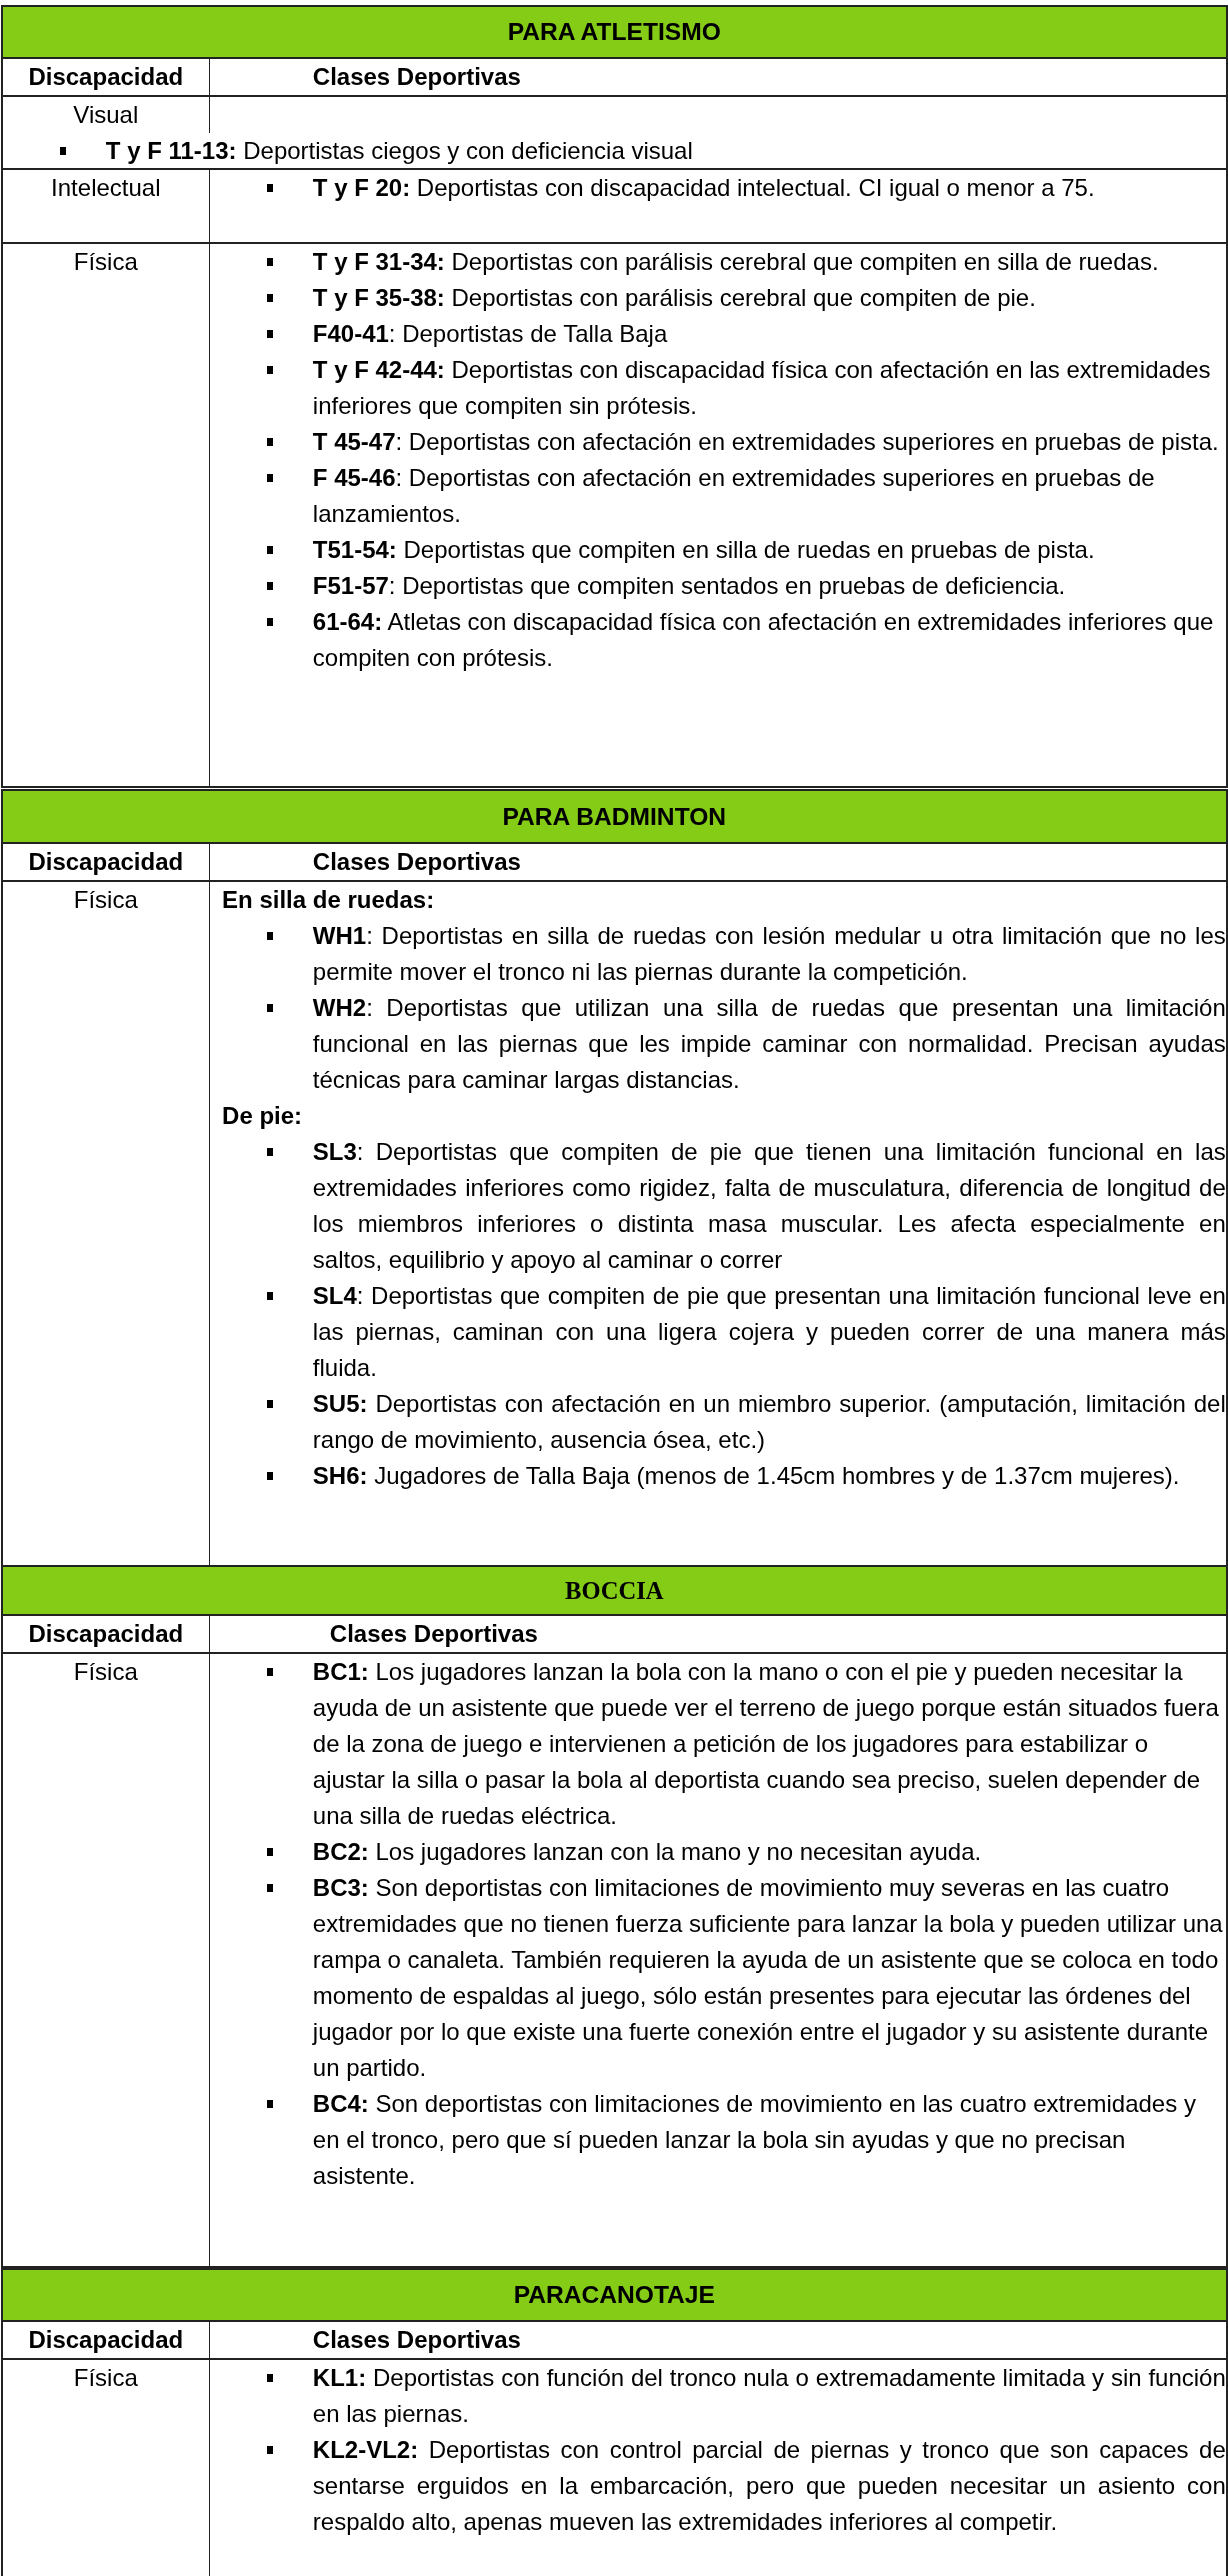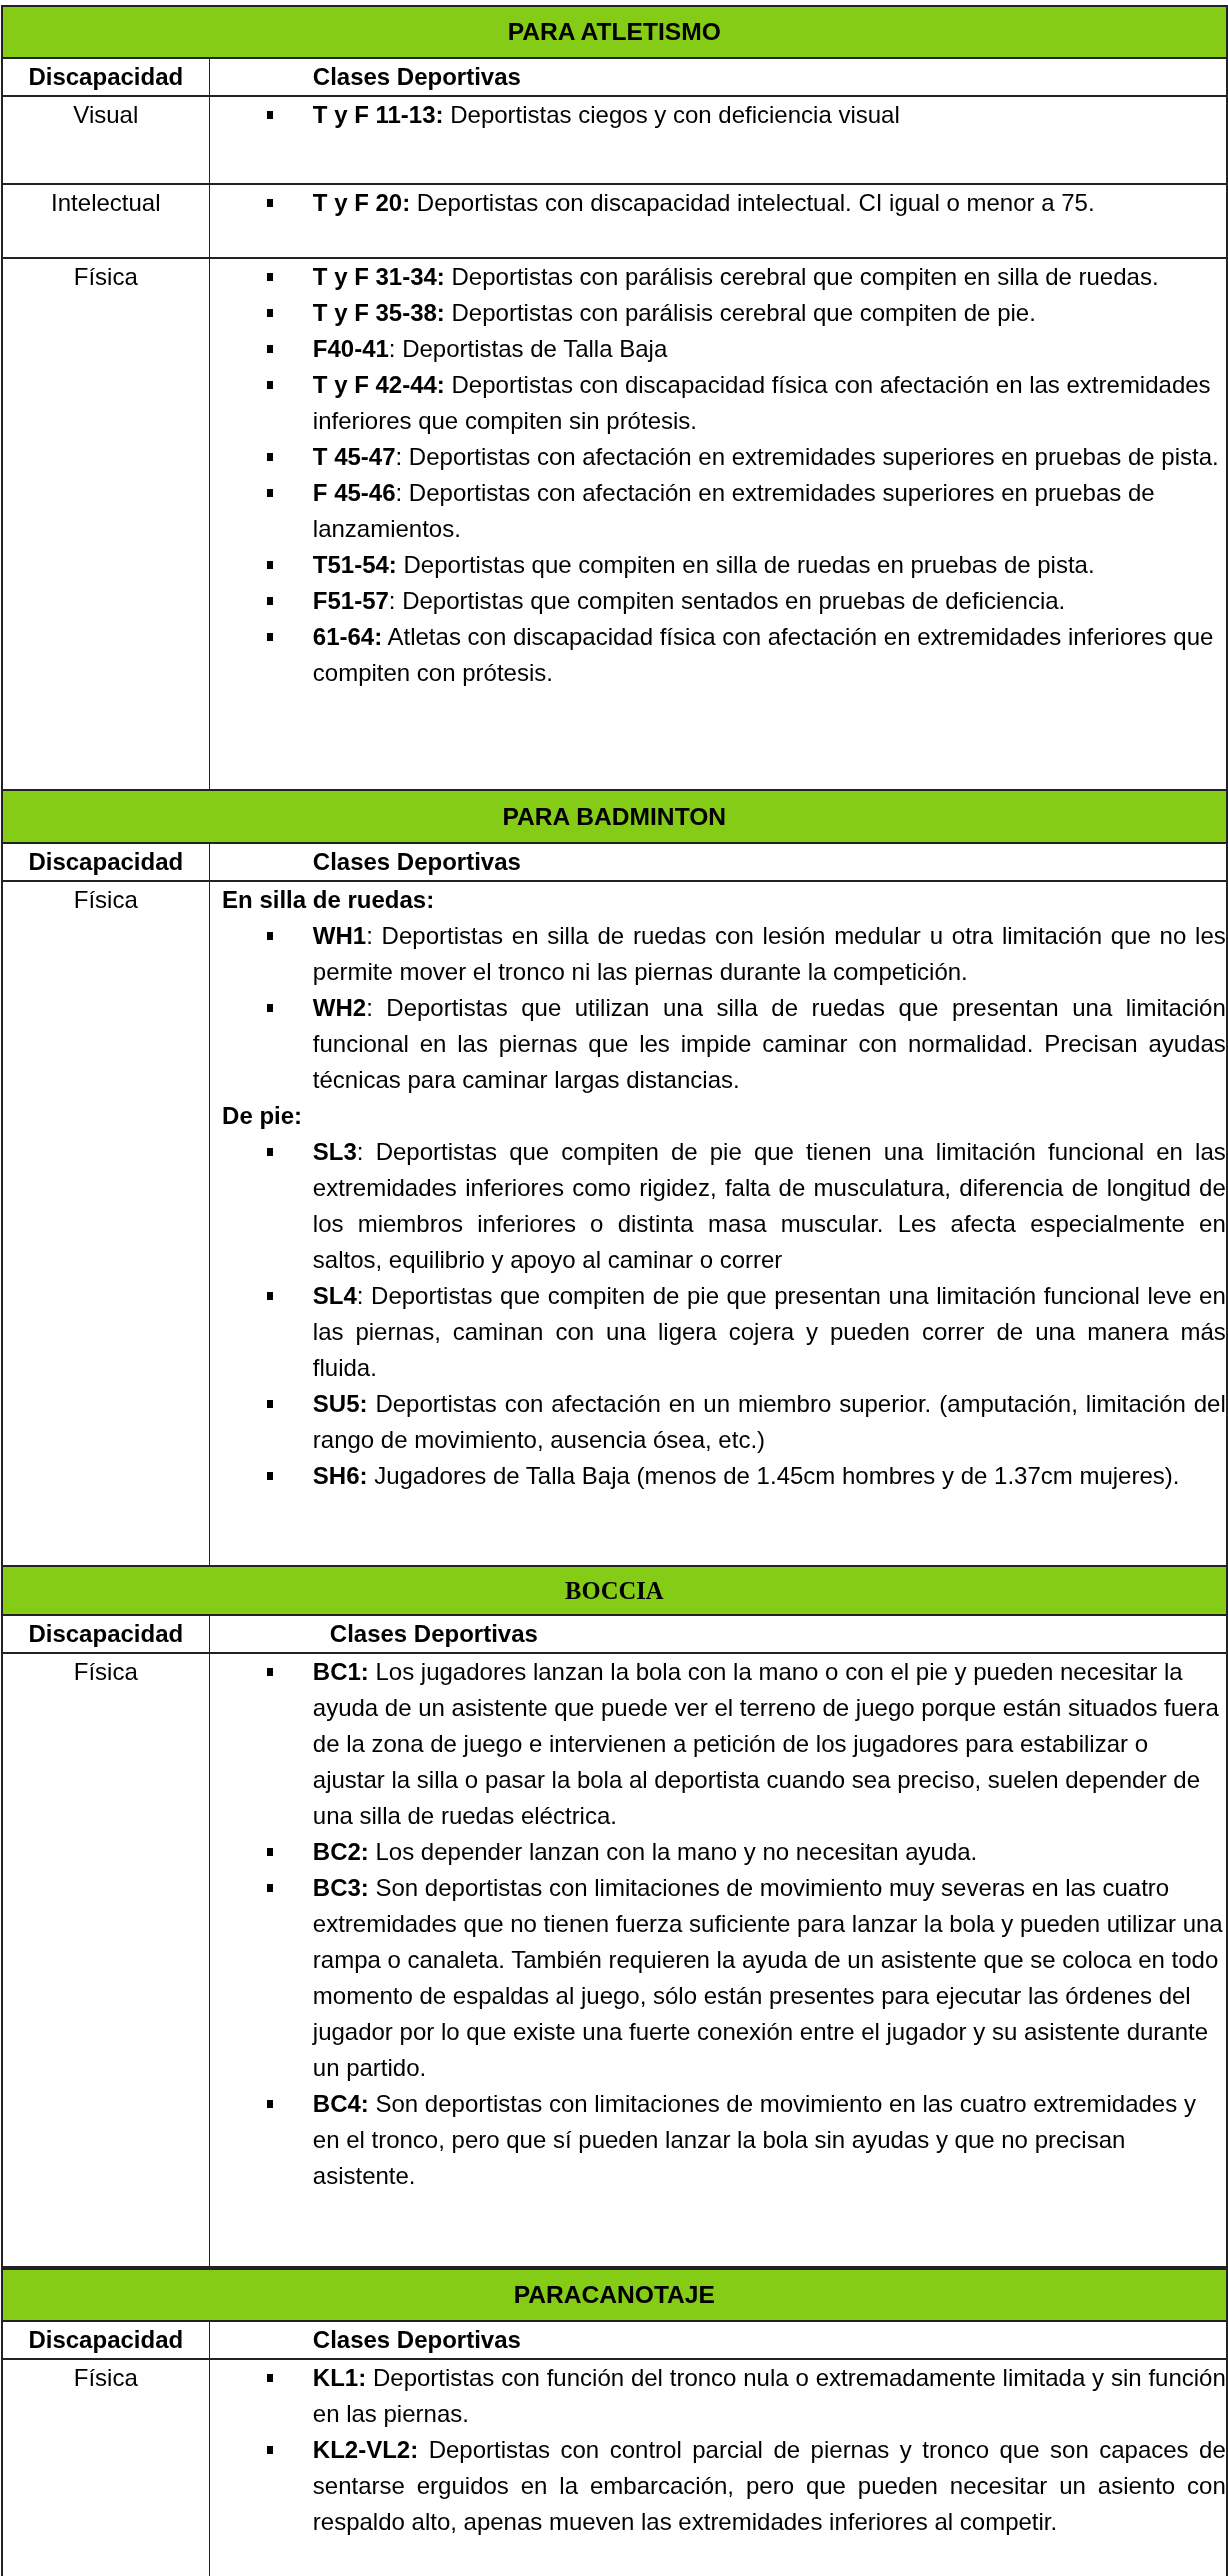--- a/index.html
+++ b/index.html
@@ -23,21 +23,21 @@
 </style>
 </head>
 <body>
 
 <div class="table" style="top:4.9px;">
   <div class="band" style="height:52px;">PARA ATLETISMO</div>
   <div class="row hdr" style="height:38px;">
     <div class="col1">Discapacidad</div>
     <div class="col2">Clases Deportivas</div>
   </div>
-  <div class="row" style="height:88px;">
+  <div class="row" style="height:73px;flex-direction:column;">
     <div class="col1">Visual</div>
     <div class="col2">
       <ul class="items">
         <li><span class="bullet"></span><b>T y F 11-13:</b><span> Deportistas ciegos y con deficiencia visual</span></li>
       </ul>
     </div>
   </div>
   <div class="row" style="height:74px;">
     <div class="col1">Intelectual</div>
     <div class="col2">
@@ -93,21 +93,21 @@
   <div class="band" style="height:49px;font-family:Liberation Serif, serif;">BOCCIA</div>
   <div class="row hdr" style="height:38px;">
     <div class="col1">Discapacidad</div>
     <div class="col2 boccia">Clases Deportivas</div>
   </div>
   <div class="row" style="height:614px;">
     <div class="col1">Física</div>
     <div class="col2">
       <ul class="items">
         <li><span class="bullet"></span><b>BC1:</b><span> Los jugadores lanzan la bola con la mano o con el pie y pueden necesitar la ayuda de un asistente que puede ver el terreno de juego porque están situados fuera de la zona de juego e intervienen a petición de los jugadores para estabilizar o ajustar la silla o pasar la bola al deportista cuando sea preciso, suelen depender de una silla de ruedas eléctrica.</span></li>
-        <li><span class="bullet"></span><b>BC2:</b><span> Los depender lanzan con la mano y no necesitan ayuda.</span></li>
+        <li><span class="bullet"></span><b>BC2:</b><span> Los jugadores lanzan con la mano y no necesitan ayuda.</span></li>
         <li><span class="bullet"></span><b>BC3:</b><span> Son deportistas con limitaciones de movimiento muy severas en las cuatro extremidades que no tienen fuerza suficiente para lanzar la bola y pueden utilizar una rampa o canaleta. También requieren la ayuda de un asistente que se coloca en todo momento de espaldas al juego, sólo están presentes para ejecutar las órdenes del jugador por lo que existe una fuerte conexión entre el jugador y su asistente durante un partido.</span></li>
         <li><span class="bullet"></span><b>BC4:</b><span> Son deportistas con limitaciones de movimiento en las cuatro extremidades y en el tronco, pero que sí pueden lanzar la bola sin ayudas y que no precisan asistente.</span></li>
       </ul>
     </div>
   </div>
 </div>
 
 <div class="table" style="top:2268px;">
   <div class="band" style="height:52px;">PARACANOTAJE</div>
   <div class="row hdr" style="height:38px;">

